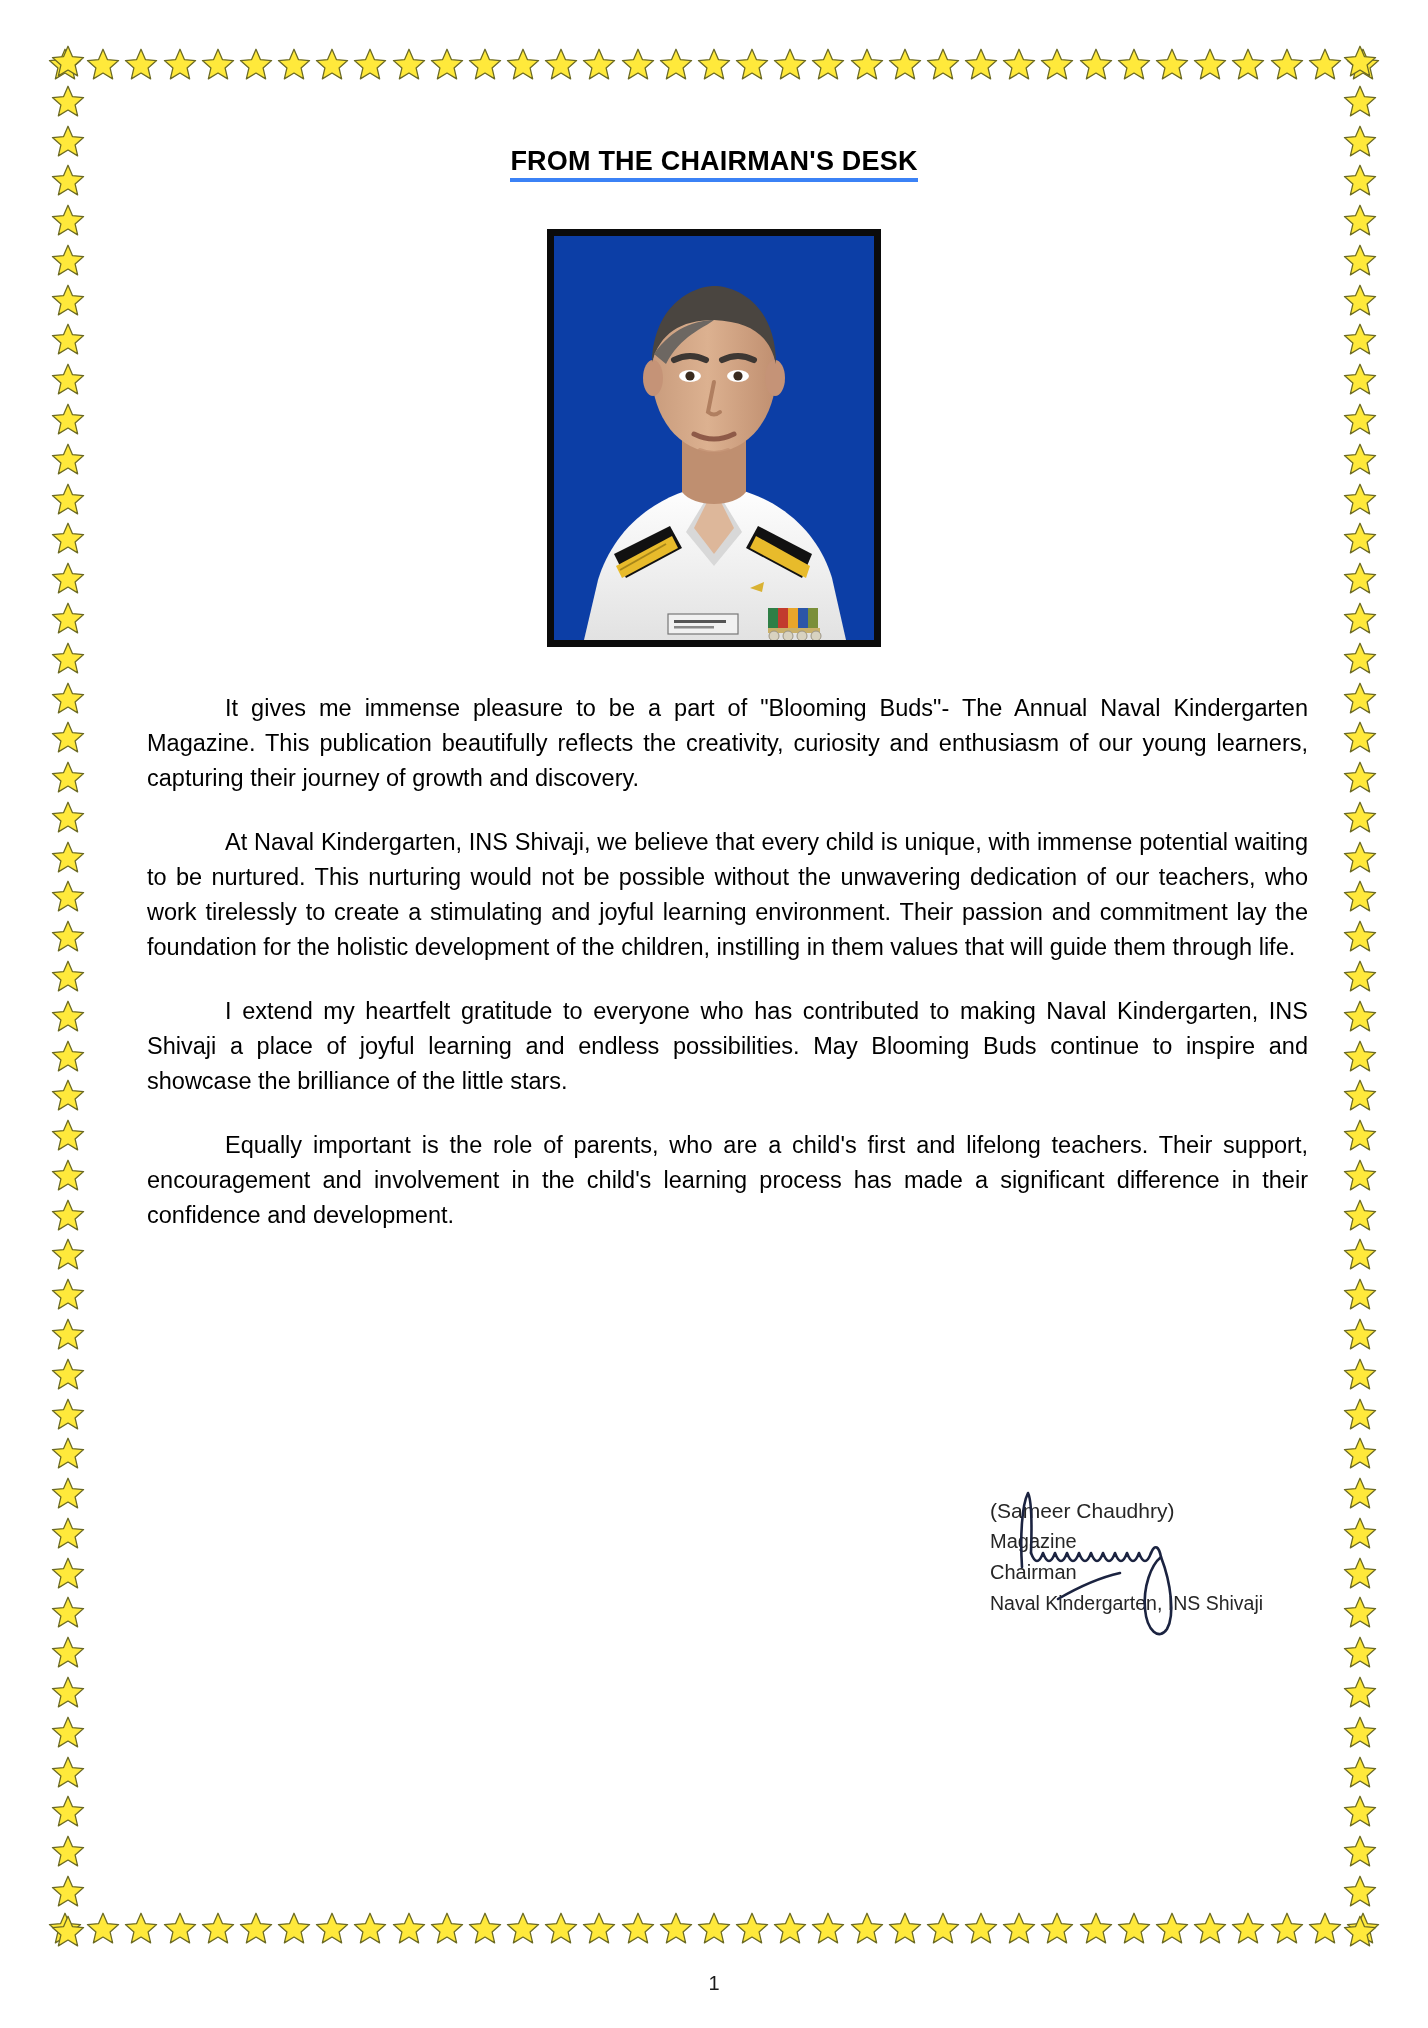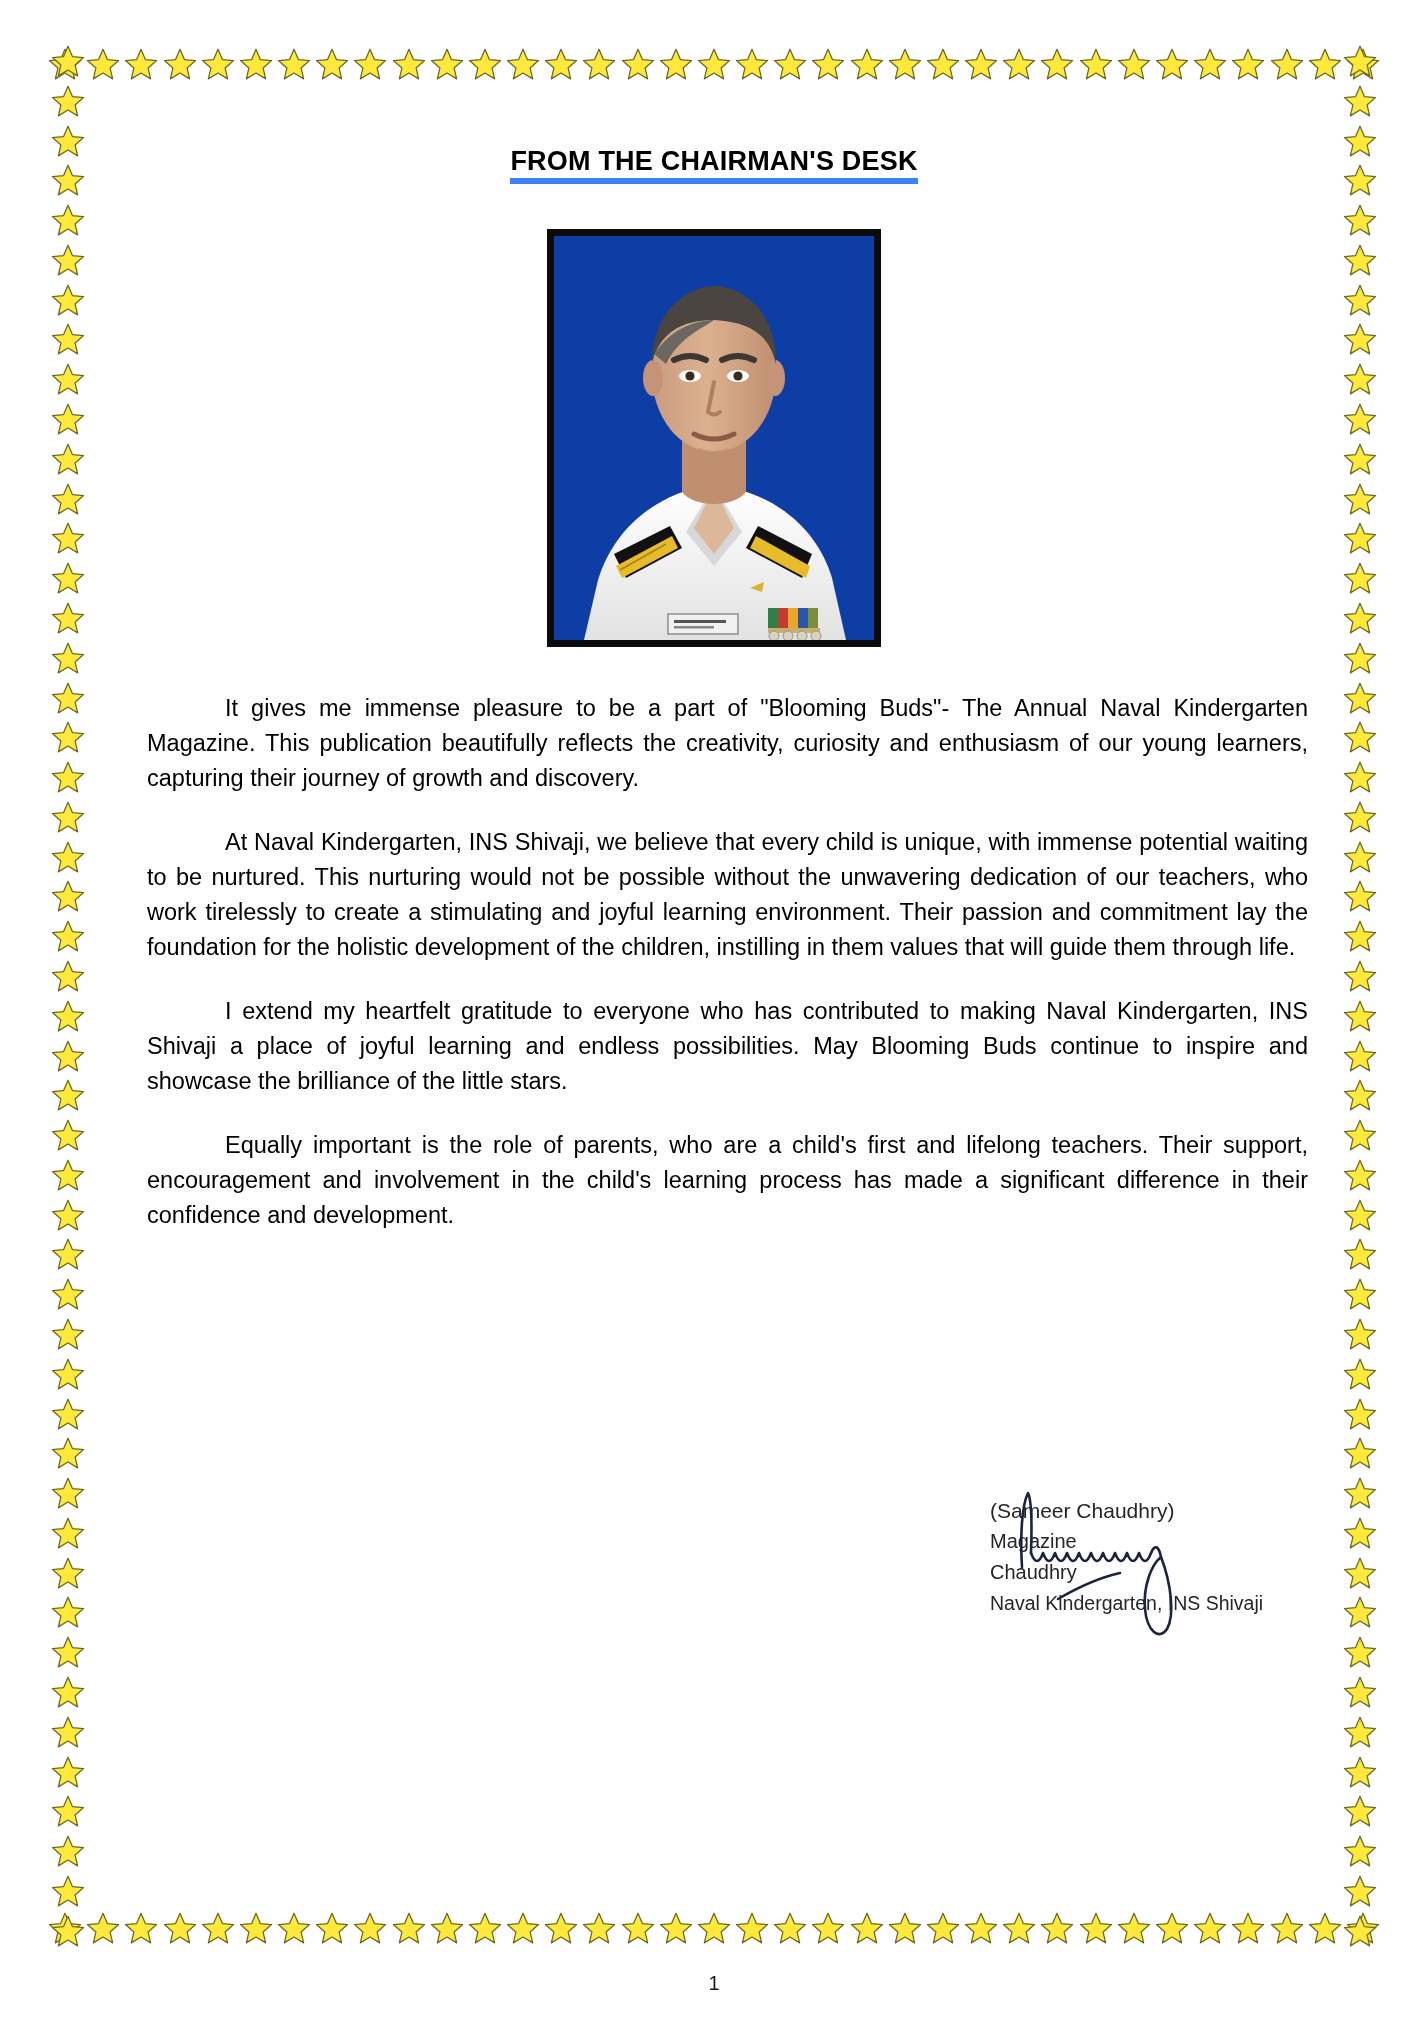--- a/index.html
+++ b/index.html
@@ -66,21 +66,21 @@
 
   #doc-title {
     text-align: center;
     font-size: 27px;
     font-weight: bold;
     letter-spacing: 0.2px;
     margin: 50px 0 0 0;
     padding: 0;
   }
   #doc-title-text {
-    border-bottom: 6px solid #3b82f6;
+    border-bottom: 4px solid #3b82f6;
     padding-bottom: 2px;
   }
 
   
   #portrait-wrap {
     margin: 52px auto 0 auto;
     width: 334px;
     height: 418px;
     border: 7px solid #0b0b0b;
     background: #0c3ea6;
@@ -747,19 +747,19 @@
       <g fill="none" stroke="#1b2340" stroke-width="2.6" stroke-linecap="round" stroke-linejoin="round">
         <path d="M24 118 C 22 86 24 56 30 44 C 34 52 34 76 33 104"></path>
         <path d="M33 104 q 6 16 12 0 q 6 16 12 0 q 6 16 12 0 q 6 16 12 0 q 6 16 12 0 q 6 16 12 0 q 6 16 12 0 q 6 16 12 0 q 6 16 12 0 q 6 16 12 0"></path>
         <path d="M153 104 c 4 -10 8 -6 10 4"></path>
         <path d="M163 108 c 10 26 14 58 6 72 c -8 12 -20 2 -22 -20 c -2 -22 6 -44 16 -52"></path>
         <path d="M60 150 c 24 -14 44 -22 62 -26"></path>
       </g>
     </svg>
     <div class="sig-line" id="sig-name">(Sameer Chaudhry)</div>
     <div class="sig-line">Magazine</div>
-    <div class="sig-line">Chaudhry</div>
+    <div class="sig-line">Chairman</div>
     <div class="sig-line" id="sig-org">Naval Kindergarten, INS Shivaji</div>
   </div>
 
   <div id="page-number">1</div>
 
 </div>
 
 </body></html>

